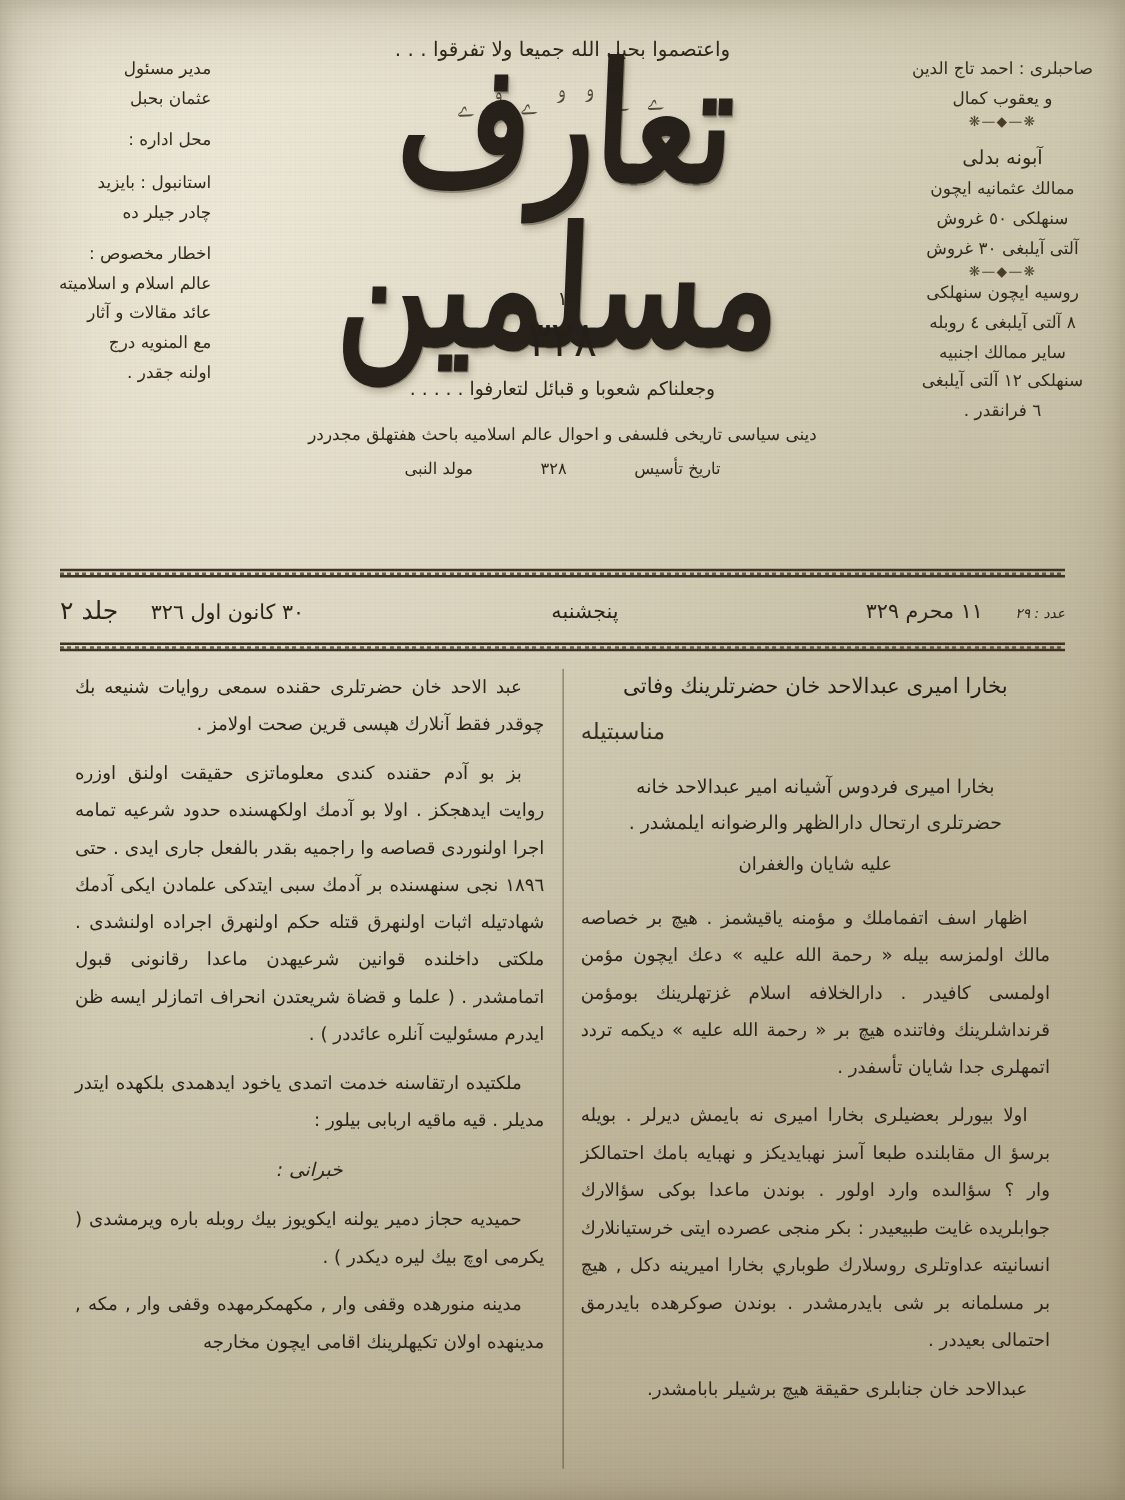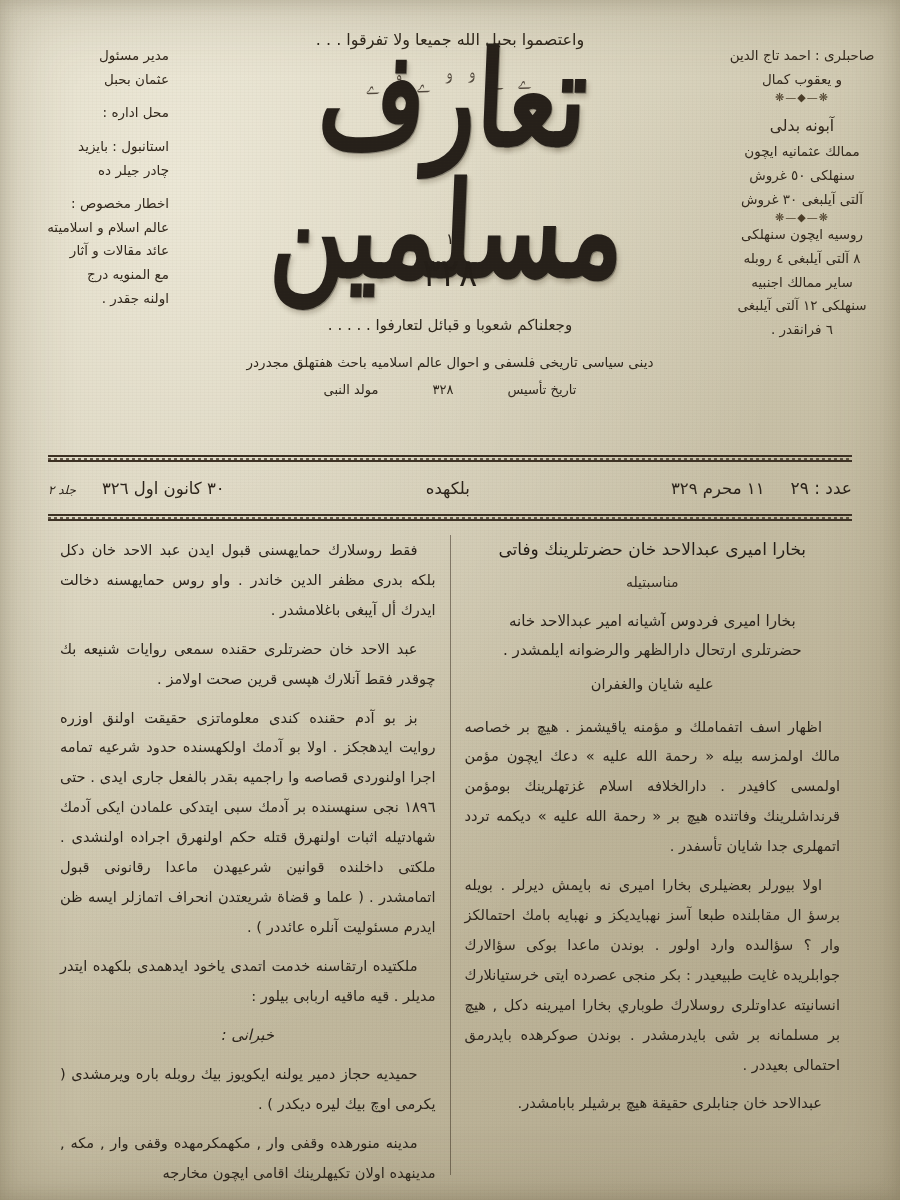--- a/index.html
+++ b/index.html
@@ -121,21 +121,21 @@
     left: 0; right: 0; bottom: 8px;
     font-family: "DejaVu Serif", serif;
     font-size: 34px;
     letter-spacing: 12px;
     color: #241e18;
     transform: scaleY(1.15);
   }
   .hadith-bottom {
     font-size: 15px;
     color: #2e261b;
-    margin-top: 16px;
+    margin-top: 2px;
   }
   .tagline {
     margin-top: 16px;
     font-size: 13.5px;
     color: #2f271c;
     line-height: 1.9;
   }
   .tagline .l2 {
     display: flex;
     justify-content: center;
@@ -170,22 +170,22 @@
     margin: 0 48px;
     height: 52px;
     display: flex;
     align-items: center;
     justify-content: space-between;
     font-size: 16.5px;
     color: #2b231a;
     letter-spacing: 0.4px;
   }
   .dateline .grp { display: flex; gap: 26px; align-items: baseline; }
-  .dateline .issue { font-size: 17px; }
-  .dateline .vol { font-size: 12px; font-style: italic; }
+  .dateline .issue { font-size: 11px; font-style: italic; }
+  .dateline .vol { font-size: 20px; }
 
   
   .body-area {
     position: relative;
     margin: 14px 46px 0 46px;
     display: flex;
     gap: 0;
     height: 640px;
   }
   .col {
@@ -201,22 +201,22 @@
   .col p { margin: 0 0 9px 0; text-indent: 18px; }
   .col p.noindent { text-indent: 0; font-style: italic; }
   .headline {
     text-align: center;
     font-size: 17px;
     line-height: 1.7;
     margin: 0 0 4px 0;
     color: #241d15;
   }
   .sub-center {
-    text-align: center;
-    font-size: 14px;
+    text-align: left;
+    font-size: 18px;
     margin: 0 0 10px 0;
     color: #362c20;
   }
   .lede {
     text-align: center;
     font-size: 15.2px;
     line-height: 1.95;
     margin: 0 0 4px 0;
   }
   .lede .ln { display: block; }
@@ -298,21 +298,21 @@
 
   <div class="rule">
       <div class="wavy"></div>
     </div>
 
   <div class="dateline">
     <div class="grp">
       <span class="issue">عدد : ٢٩</span>
       <span>١١ محرم ٣٢٩</span>
     </div>
-    <span>بلكهده</span>
+    <span>پنجشنبه</span>
     <div class="grp">
       <span>٣٠ كانون اول ٣٢٦</span>
       <span class="vol">جلد ٢</span>
     </div>
   </div>
 
   <div class="rule">
       <div class="wavy"></div>
     </div>
 
@@ -325,21 +325,20 @@
         <span class="ln">بخارا اميرى فردوس آشيانه امير عبدالاحد خانه</span>
         <span class="ln">حضرتلرى ارتحال دارالظهر والرضوانه ايلمشدر .</span>
       </div>
       <div class="pray">عليه شايان والغفران</div>
       <p>اظهار اسف اتفماملك و مؤمنه ياقيشمز . هيچ بر خصاصه مالك اولمزسه بيله « رحمة الله عليه » دعك ايچون مؤمن اولمسى كافيدر . دارالخلافه اسلام غزتهلرينك بومؤمن قرنداشلرينك وفاتنده هيچ بر « رحمة الله عليه » ديكمه تردد اتمهلرى جدا شايان تأسفدر .</p>
       <p>اولا بيورلر بعضيلرى بخارا اميرى نه بايمش ديرلر . بويله برسؤ ال مقابلنده طبعا آسز نهبايديكز و نهبايه بامك احتمالكز وار ؟ سؤالىده وارد اولور . بوندن ماعدا بوكى سؤالارك جوابلريده غايت طبيعيدر : بكر منجى عصرده ايتى خرستيانلارك انسانيته عداوتلرى روسلارك طوباري بخارا اميرينه دكل , هيچ بر مسلمانه بر شى بايدرمشدر . بوندن صوكرهده بايدرمق احتمالى بعيددر .</p>
       <p>عبدالاحد خان جنابلرى حقيقة هيچ برشيلر بابامشدر.</p>
     </div>
 
     <div class="col">
-      <p>فقط روسلارك حمايهسنى قبول ايدن عبد الاحد خان دكل بلكه بدرى مظفر الدين خاندر . واو روس حمايهسنه دخالت ايدرك أل آيبغى باغلامشدر .</p>
       <p>عبد الاحد خان حضرتلرى حقنده سمعى روايات شنيعه بك چوقدر فقط آنلارك هپسى قرين صحت اولامز .</p>
       <p>بز بو آدم حقنده كندى معلوماتزى حقيقت اولنق اوزره روايت ايدهجكز . اولا بو آدمك اولكهسنده حدود شرعيه تمامه اجرا اولنوردى قصاصه وا راجميه بقدر بالفعل جارى ايدى . حتى ١٨٩٦ نجى سنهسنده بر آدمك سبى ايتدكى علمادن ايكى آدمك شهادتيله اثبات اولنهرق قتله حكم اولنهرق اجراده اولنشدى . ملكتى داخلنده قوانين شرعيهدن ماعدا رقانونى قبول اتمامشدر . ( علما و قضاة شريعتدن انحراف اتمازلر ايسه ظن ايدرم مسئوليت آنلره عائددر ) .</p>
       <p>ملكتيده ارتقاسنه خدمت اتمدى ياخود ايدهمدى بلكهده ايتدر مديلر . قيه ماقيه اربابى بيلور :</p>
       <p class="noindent section-center">خبرانى :</p>
       <p>حميديه حجاز دمير يولنه ايكويوز بيك روبله باره ويرمشدى ( يكرمى اوچ بيك ليره ديكدر ) .</p>
       <p>مدينه منورهده وقفى وار , مكهمكرمهده وقفى وار , مكه , مدينهده اولان تكيهلرينك اقامى ايچون مخارجه</p>
     </div>
   </div>
 
   <div class="grain"></div>

